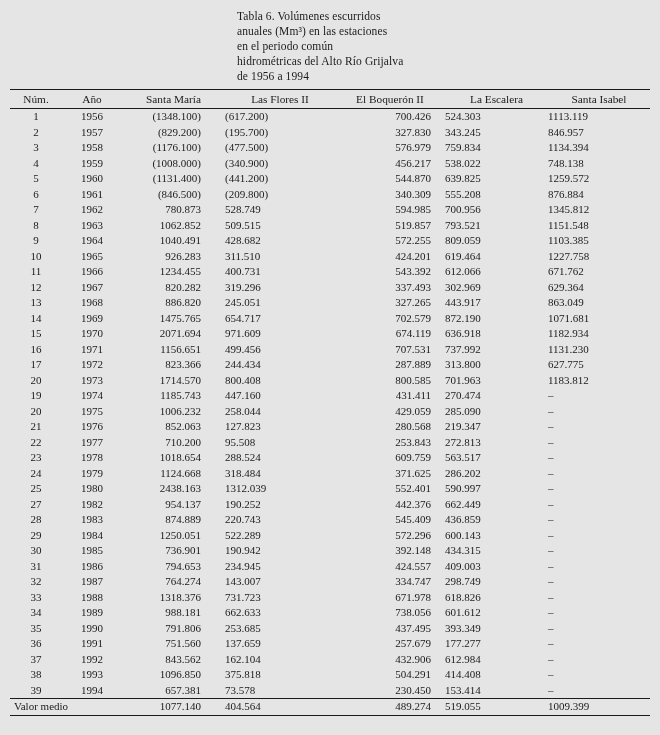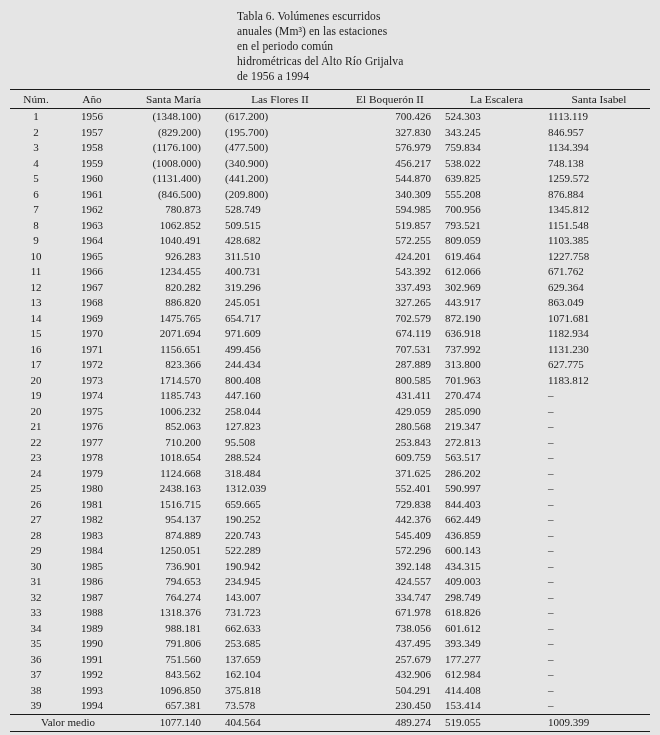--- a/index.html
+++ b/index.html
@@ -49,21 +49,21 @@
   td.c2 { text-align: right; padding-right: 24px; }
   td.c3 { text-align: left; padding-right: 17px; }
   td.c4 { text-align: right; padding-right: 14px; }
   td.c5 { text-align: left; padding-right: 8px; }
   td.c6 { padding-right: 3px; }
   tfoot tr {
     border-top: 1.1px solid #1b1b1b;
     border-bottom: 1.6px solid #1b1b1b;
     height: 17px;
   }
-  td.footer-label { text-align: center; padding-left: 4px; }
+  td.footer-label { text-align: left; padding-left: 4px; }
 </style>
 </head>
 <body>
 
 <div class="page">
   <div class="caption">
     <div>Tabla 6. Volúmenes escurridos</div>
     <div>anuales (Mm³) en las estaciones</div>
     <div>en el periodo común</div>
     <div>hidrométricas del Alto Río Grijalva</div>
@@ -311,29 +311,20 @@
         <tr>
           <td class="c0">25</td>
           <td class="c1">1980</td>
           <td class="c2">2438.163</td>
           <td class="c3">1312.039</td>
           <td class="c4">552.401</td>
           <td class="c5">590.997</td>
           <td class="c6">–</td>
         </tr>
         <tr>
-          <td class="c0">26</td>
-          <td class="c1">1981</td>
-          <td class="c2">1516.715</td>
-          <td class="c3">659.665</td>
-          <td class="c4">729.838</td>
-          <td class="c5">844.403</td>
-          <td class="c6">–</td>
-        </tr>
-        <tr>
           <td class="c0">27</td>
           <td class="c1">1982</td>
           <td class="c2">954.137</td>
           <td class="c3">190.252</td>
           <td class="c4">442.376</td>
           <td class="c5">662.449</td>
           <td class="c6">–</td>
         </tr>
         <tr>
           <td class="c0">28</td>

